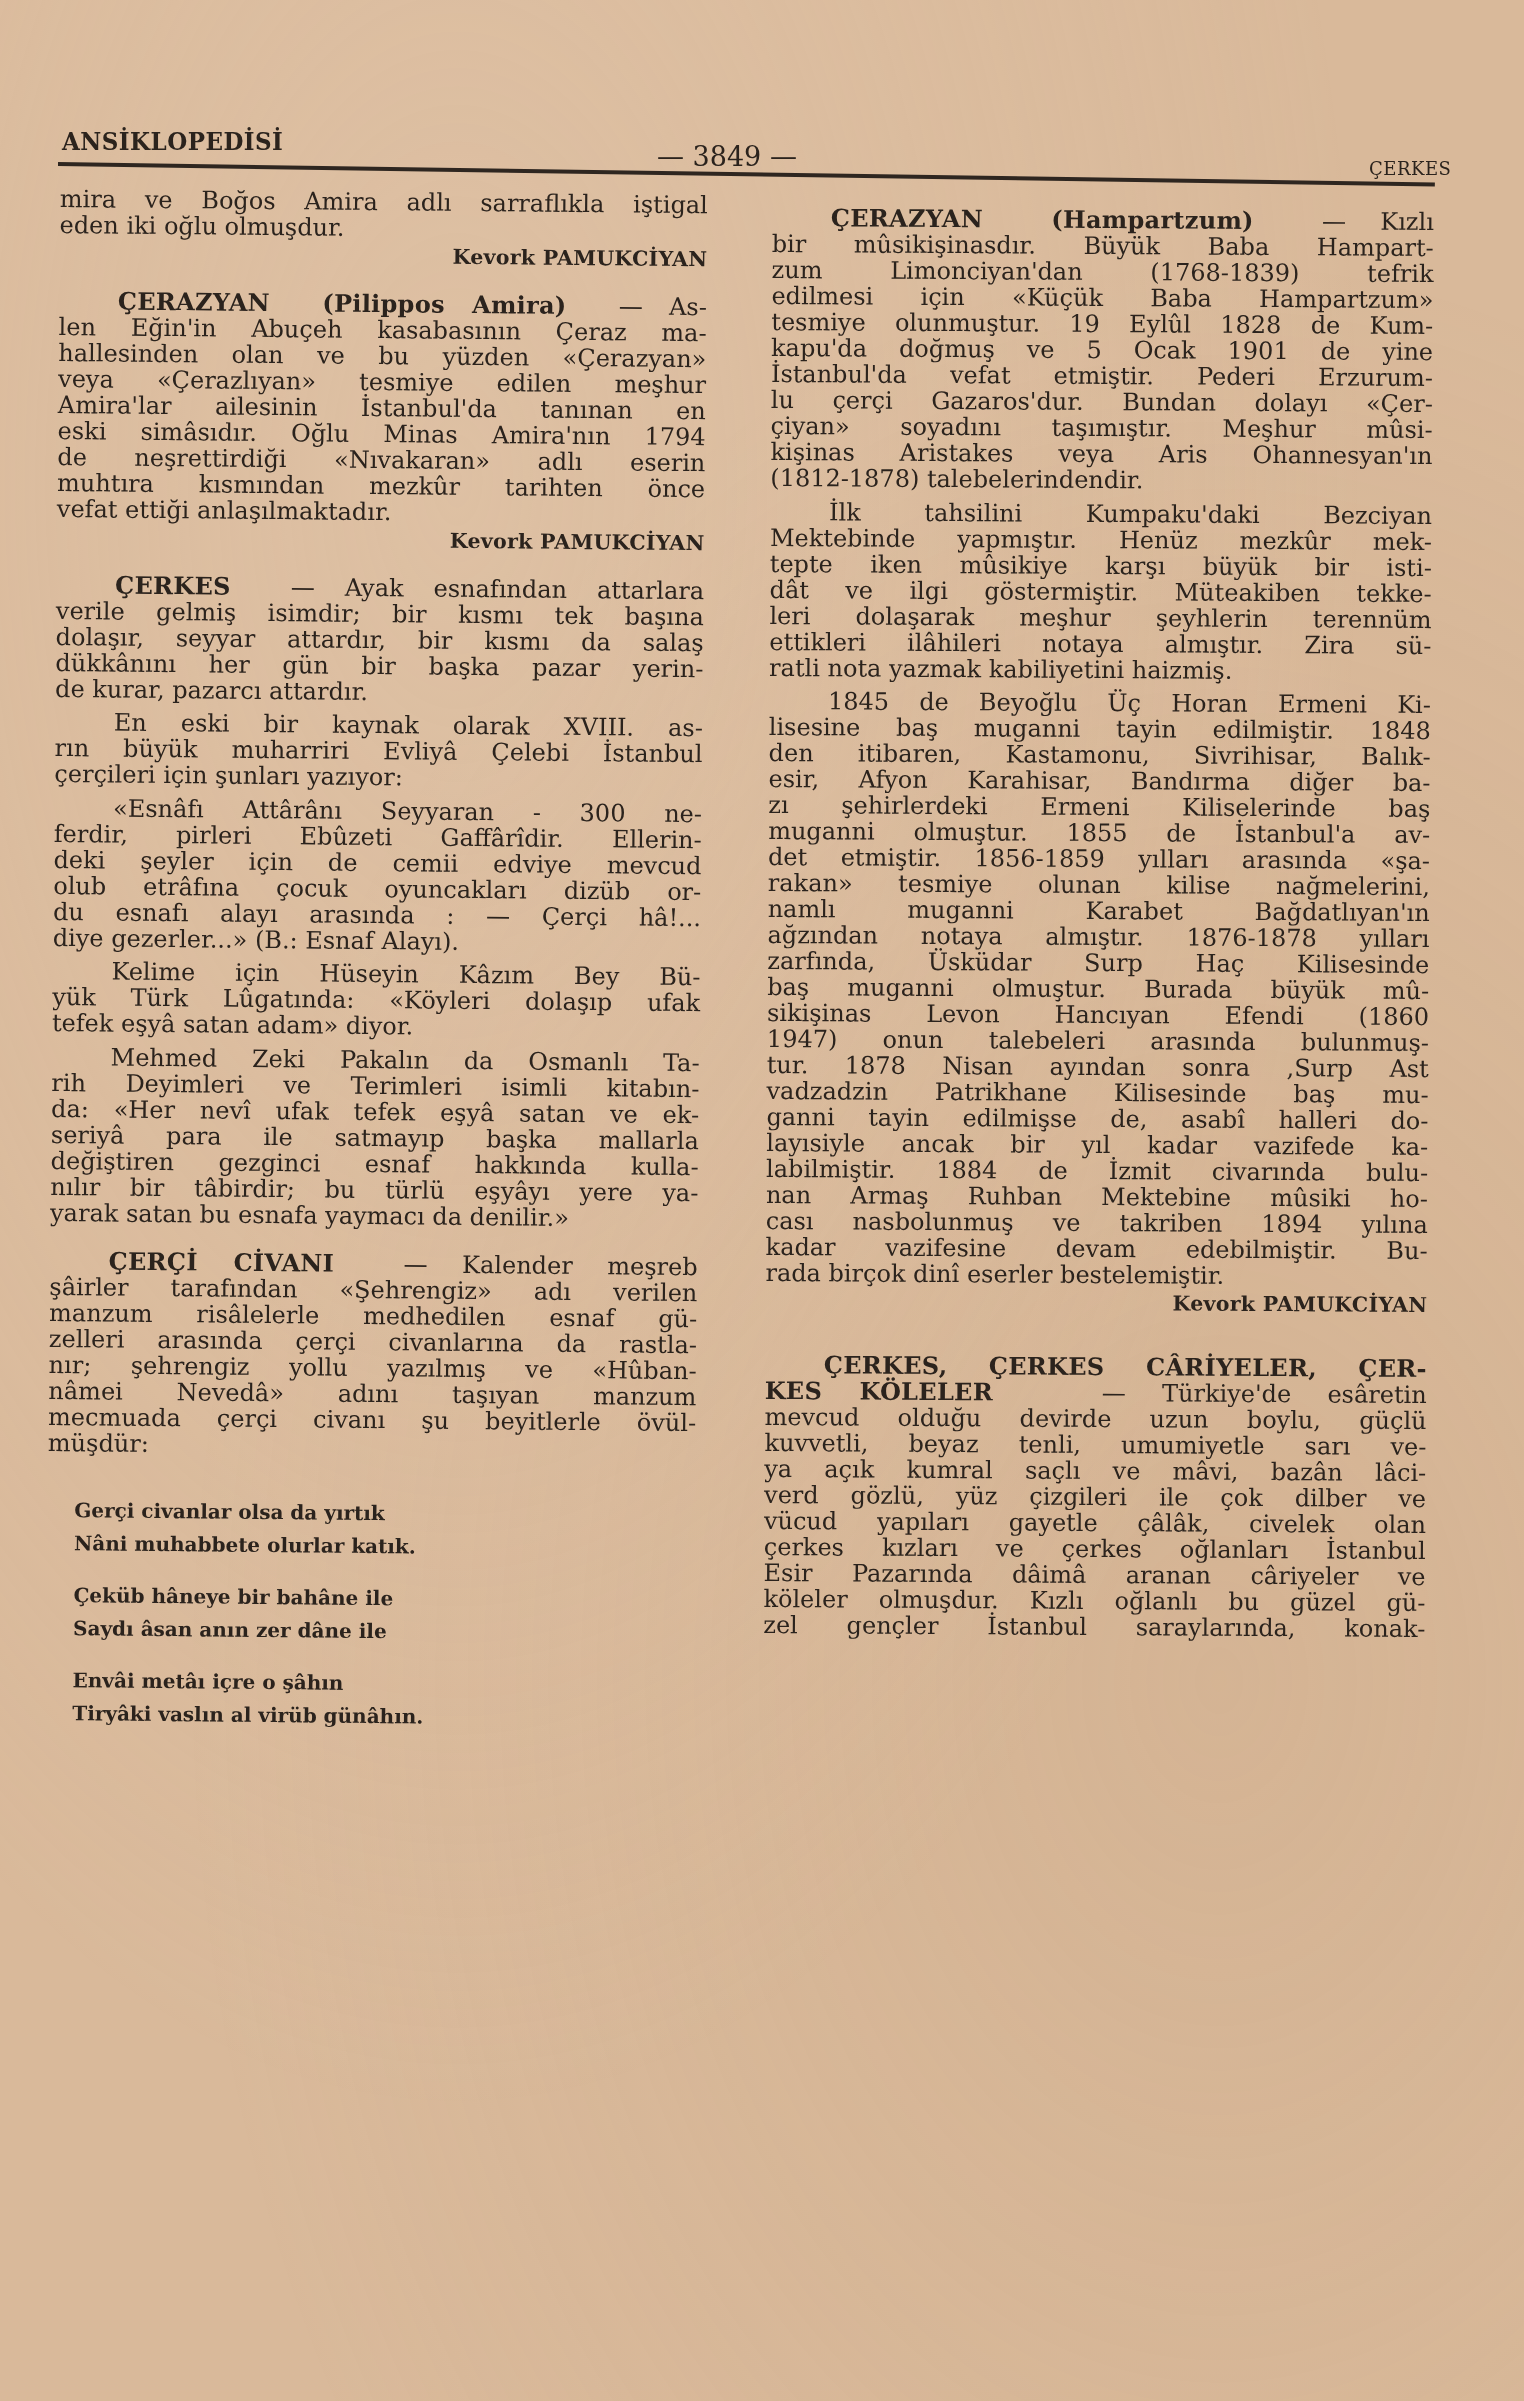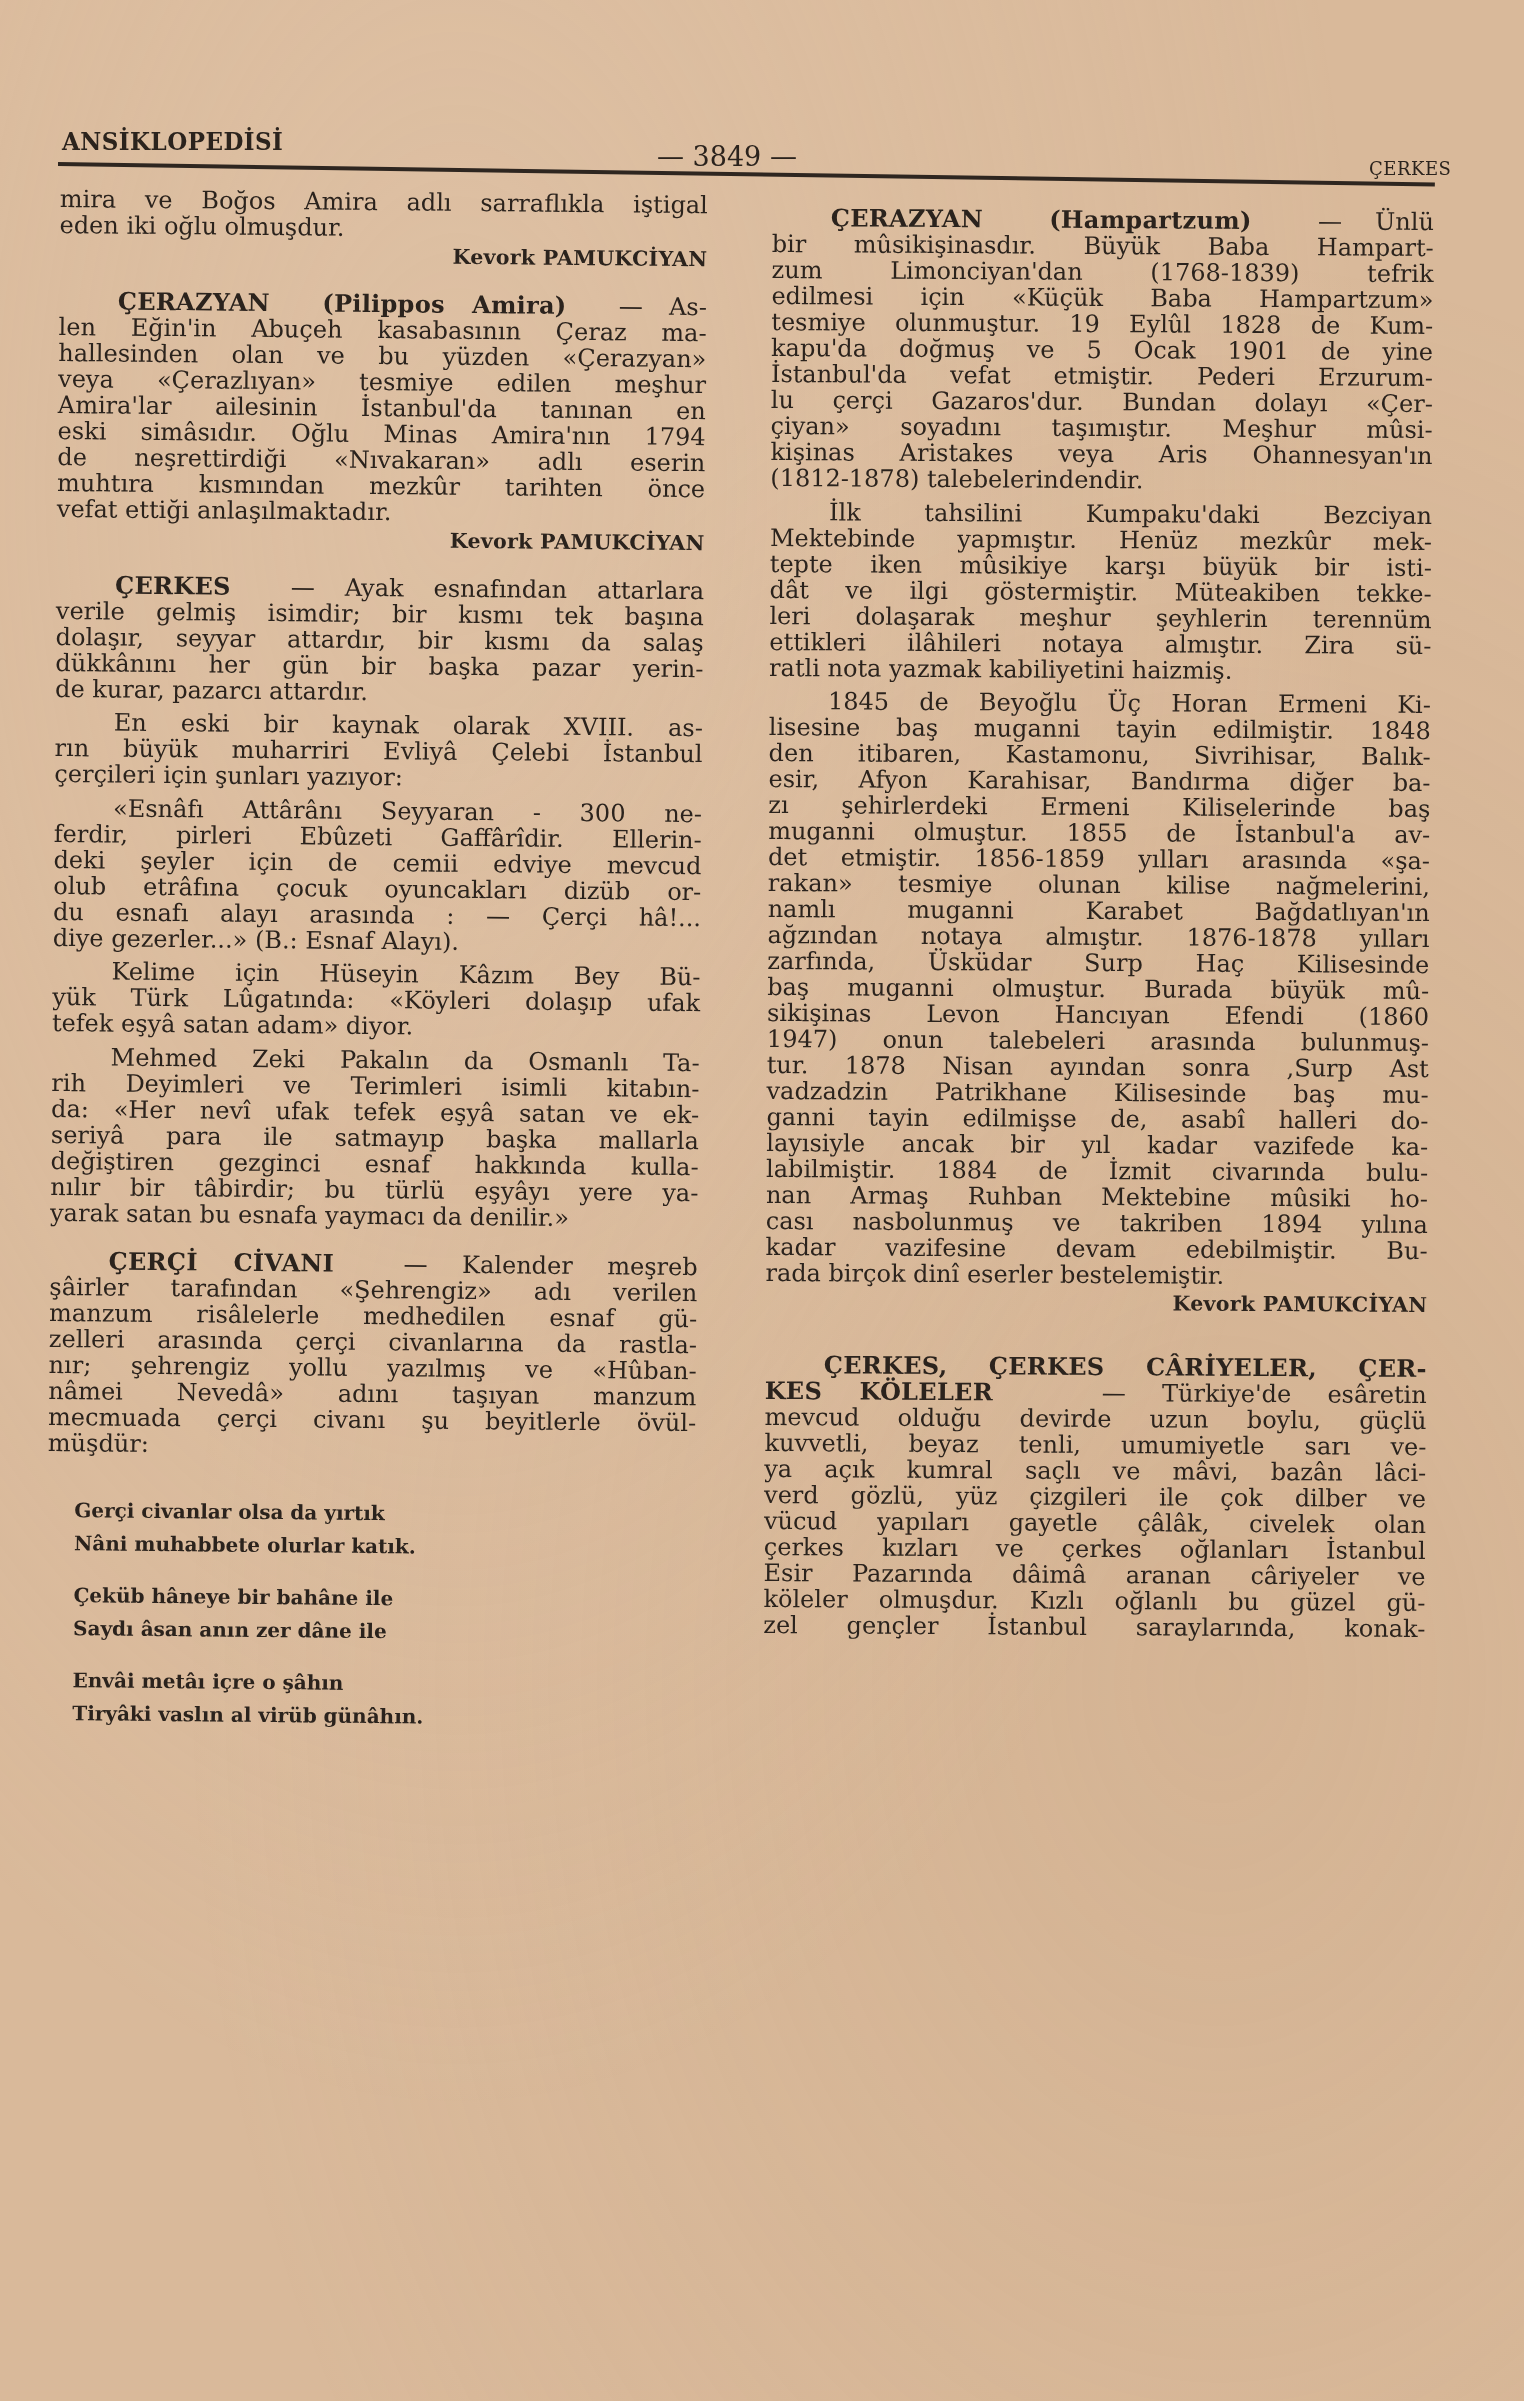--- a/index.html
+++ b/index.html
@@ -157,21 +157,21 @@
           <span class="pl">Envâi metâı içre o şâhın</span>
           <span class="pl">Tiryâki vaslın al virüb günâhın.</span>
         </div>
       </div>
     </section>
   </div>
 
   <div class="col col-right">
 
     <section>
-      <span class="line indent"><b class="head">ÇERAZYAN</b>&nbsp;&nbsp;<b class="head">(Hampartzum)</b>&nbsp;&nbsp;<span>— Ünlü</span></span>
+      <span class="line indent"><b class="head">ÇERAZYAN</b>&nbsp;&nbsp;<b class="head">(Hampartzum)</b>&nbsp;&nbsp;<span>— Kızlı</span></span>
       <span class="line">bir mûsikişinasdır. Büyük Baba Hampart-</span>
       <span class="line">zum Limonciyan'dan (1768-1839) tefrik</span>
       <span class="line">edilmesi için «Küçük Baba Hampartzum»</span>
       <span class="line">tesmiye olunmuştur. 19 Eylûl 1828 de Kum-</span>
       <span class="line">kapu'da doğmuş ve 5 Ocak 1901 de yine</span>
       <span class="line">İstanbul'da vefat etmiştir. Pederi Erzurum-</span>
       <span class="line">lu çerçi Gazaros'dur. Bundan dolayı «Çer-</span>
       <span class="line">çiyan» soyadını taşımıştır. Meşhur mûsi-</span>
       <span class="line">kişinas Aristakes veya Aris Ohannesyan'ın</span>
       <span class="line last">(1812-1878) talebelerindendir.</span>

